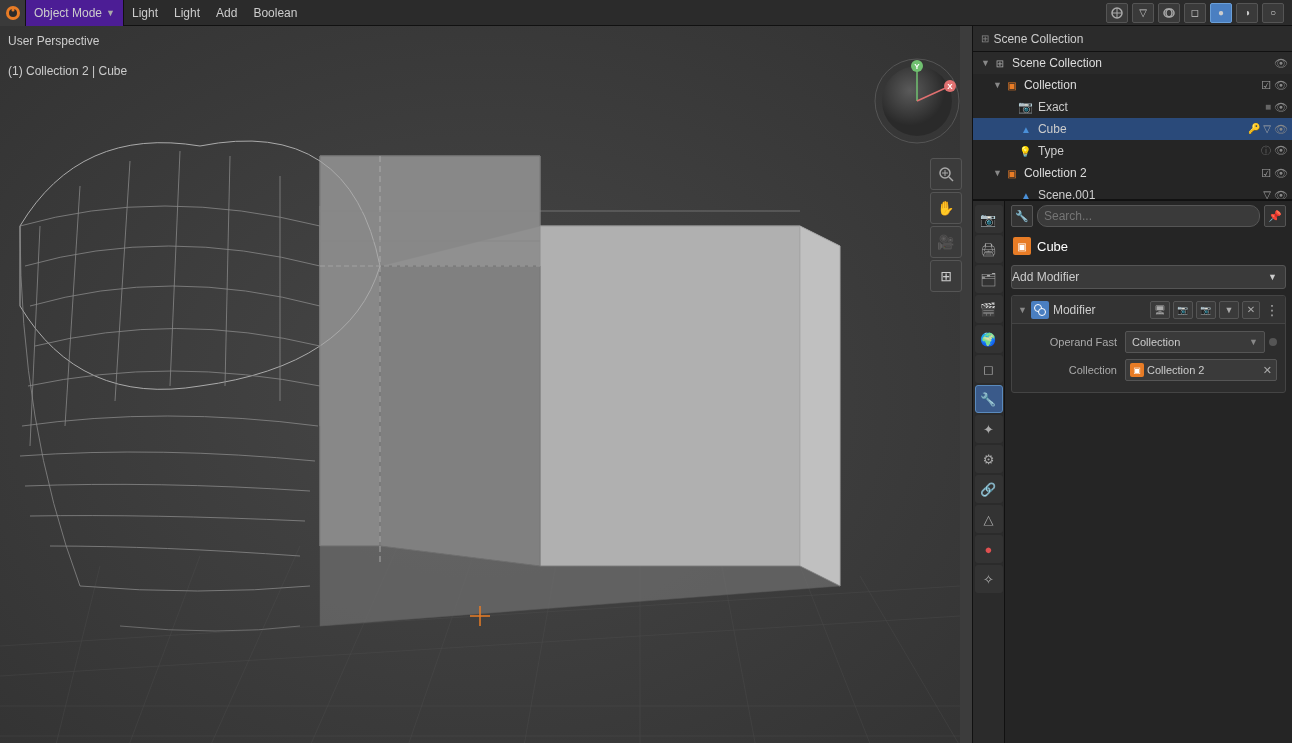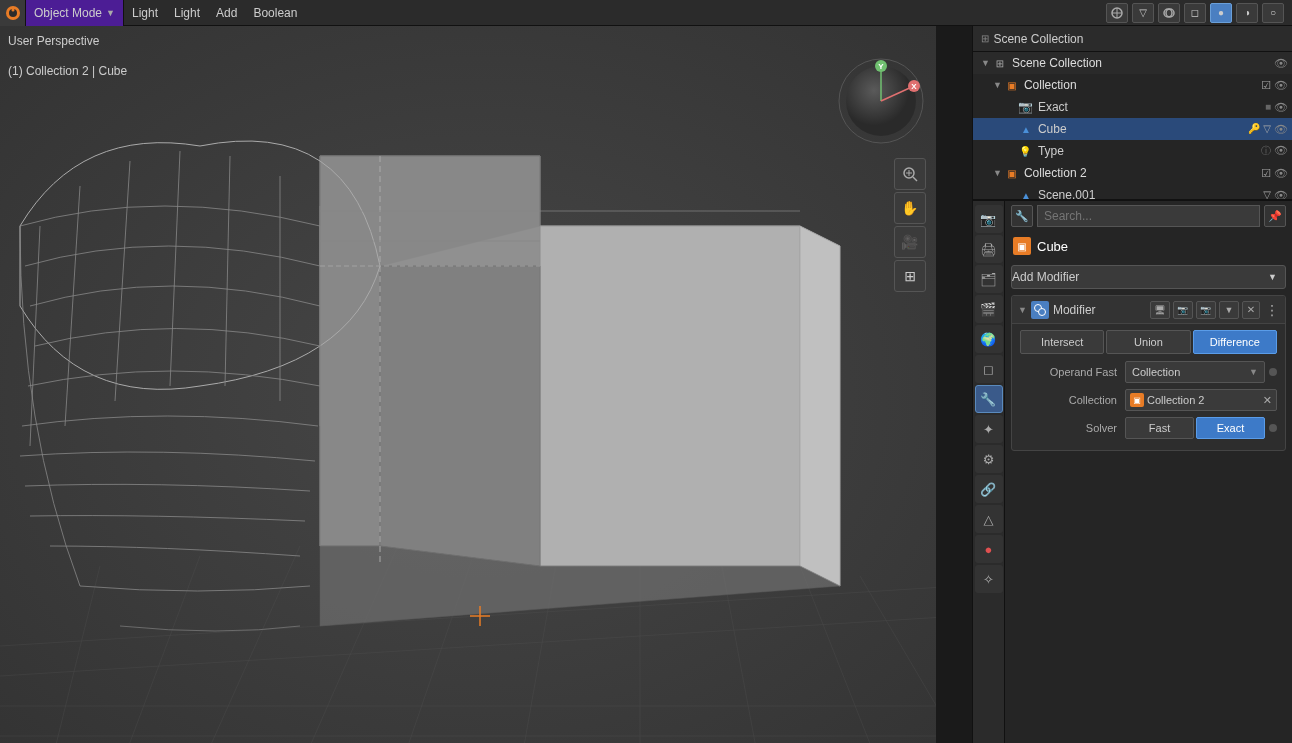--- a/index.html
+++ b/index.html
@@ -8,21 +8,21 @@
     
     #topbar { height: 26px; background: #2b2b2b; display: flex; align-items: center; border-bottom: 1px solid #111; flex-shrink: 0; }
     .topbar-icon { width: 26px; height: 26px; display: flex; align-items: center; justify-content: center; background: #3a3a3a; border-right: 1px solid #111; }
     .topbar-mode { background: #4c1d95; padding: 2px 8px; border-right: 1px solid #111; height: 26px; display: flex; align-items: center; cursor: pointer; }
     .topbar-menu-item { padding: 2px 8px; height: 26px; display: flex; align-items: center; cursor: pointer; color: #ccc; }
     .topbar-spacer { flex: 1; }
     .topbar-icons-right { display: flex; align-items: center; gap: 4px; padding-right: 8px; }
     .icon-btn { width: 22px; height: 20px; background: #3a3a3a; border: 1px solid #555; border-radius: 2px; display: flex; align-items: center; justify-content: center; cursor: pointer; font-size: 10px; }
 
     
-    #main { display: flex; flex: 1; overflow: hidden; gap: 36px; }
+    #main { display: flex; flex: 1; overflow: hidden; }
 
     
     #viewport { flex: 1; position: relative; background: #3c3c3c; overflow: hidden; }
     #viewport-info { position: absolute; top: 8px; left: 8px; color: #ccc; font-size: 12px; z-index: 10; pointer-events: none; }
 
     
     #viewport-svg { position: absolute; top: 0; left: 0; width: 100%; height: 100%; }
 
     
     #gizmo-area { position: absolute; top: 30px; right: 10px; display: flex; flex-direction: column; align-items: flex-end; gap: 4px; z-index: 10; }
@@ -390,21 +390,21 @@
         <div class="prop-icon-btn" title="Constraints">🔗</div>
         <div class="prop-icon-btn" title="Data">△</div>
         <div class="prop-icon-btn" title="Material" style="color:#e05050;">●</div>
         <div class="prop-icon-btn" title="Shader">✧</div>
       </div>
 
       <div id="props-main">
 
         <div id="props-search">
           <div style="width:22px; height:22px; background:#333; border:1px solid #555; border-radius:2px; display:flex; align-items:center; justify-content:center; cursor:pointer; font-size:11px; color:#888;">🔧</div>
-          <input type="text" style="flex: 1 1 0%; background: rgb(58, 58, 58); border: 1px solid rgb(85, 85, 85); color: rgb(204, 204, 204); padding: 2px 6px; border-radius: 0; font-size: 12px; height: 22px; outline: none;" placeholder="Search...">
+          <input type="text" style="flex: 1 1 0%; background: rgb(58, 58, 58); border: 1px solid rgb(85, 85, 85); color: rgb(204, 204, 204); padding: 2px 6px; border-radius: 10px; font-size: 12px; height: 22px; outline: none;" placeholder="Search...">
           <div class="pin-btn">📌</div>
         </div>
 
         <div class="obj-header">
           <div class="obj-icon">▣</div>
           <span class="obj-name">Cube</span>
         </div>
 
         <div class="add-modifier-btn">
           <span>Add Modifier</span>
@@ -426,31 +426,20 @@
               <div class="mod-icon-btn" title="Render">📷</div>
               <div class="mod-icon-btn" title="Camera">📷</div>
               <div class="mod-icon-btn">▼</div>
               <div class="mod-close-btn">✕</div>
               <span class="mod-more-btn">⋮</span>
             </div>
           </div>
 
           <div class="modifier-body">
 
-            <div class="op-row">
-              <div class="op-btn">
-                <span>Intersect</span>
-              </div>
-              <div class="op-btn">
-                <span>Union</span>
-              </div>
-              <div class="op-btn active">
-                <span>Difference</span>
-              </div>
-            </div>
 
             <div class="prop-row">
               <span class="prop-label">Operand Fast</span>
               <div class="prop-value">
                 <div class="prop-dropdown">
                   <span>Collection</span>
                   <span style="font-size:9px; color:#888;">▼</span>
                 </div>
               </div>
               <span class="prop-dot"></span>
@@ -460,33 +449,19 @@
               <span class="prop-label">Collection</span>
               <div class="prop-value">
                 <div class="collection-field">
                   <div class="collection-icon">▣</div>
                   <span class="collection-name">Collection 2</span>
                   <span class="collection-clear">✕</span>
                 </div>
               </div>
             </div>
 
-            <div class="prop-row">
-              <span class="prop-label">Solver</span>
-              <div class="prop-value">
-                <div class="solver-row">
-                  <div class="solver-btn">
-                    <span>Fast</span>
-                  </div>
-                  <div class="solver-btn active">
-                    <span>Exact</span>
-                  </div>
-                </div>
-              </div>
-              <span class="prop-dot"></span>
-            </div>
           </div>
         </div>
 
       </div>
     </div>
   </div>
 </div>
 
 </body></html>

